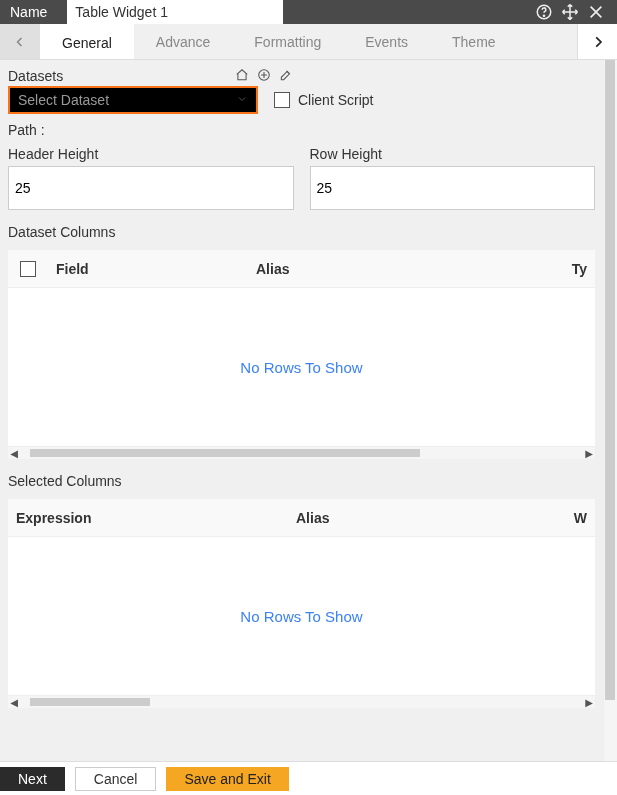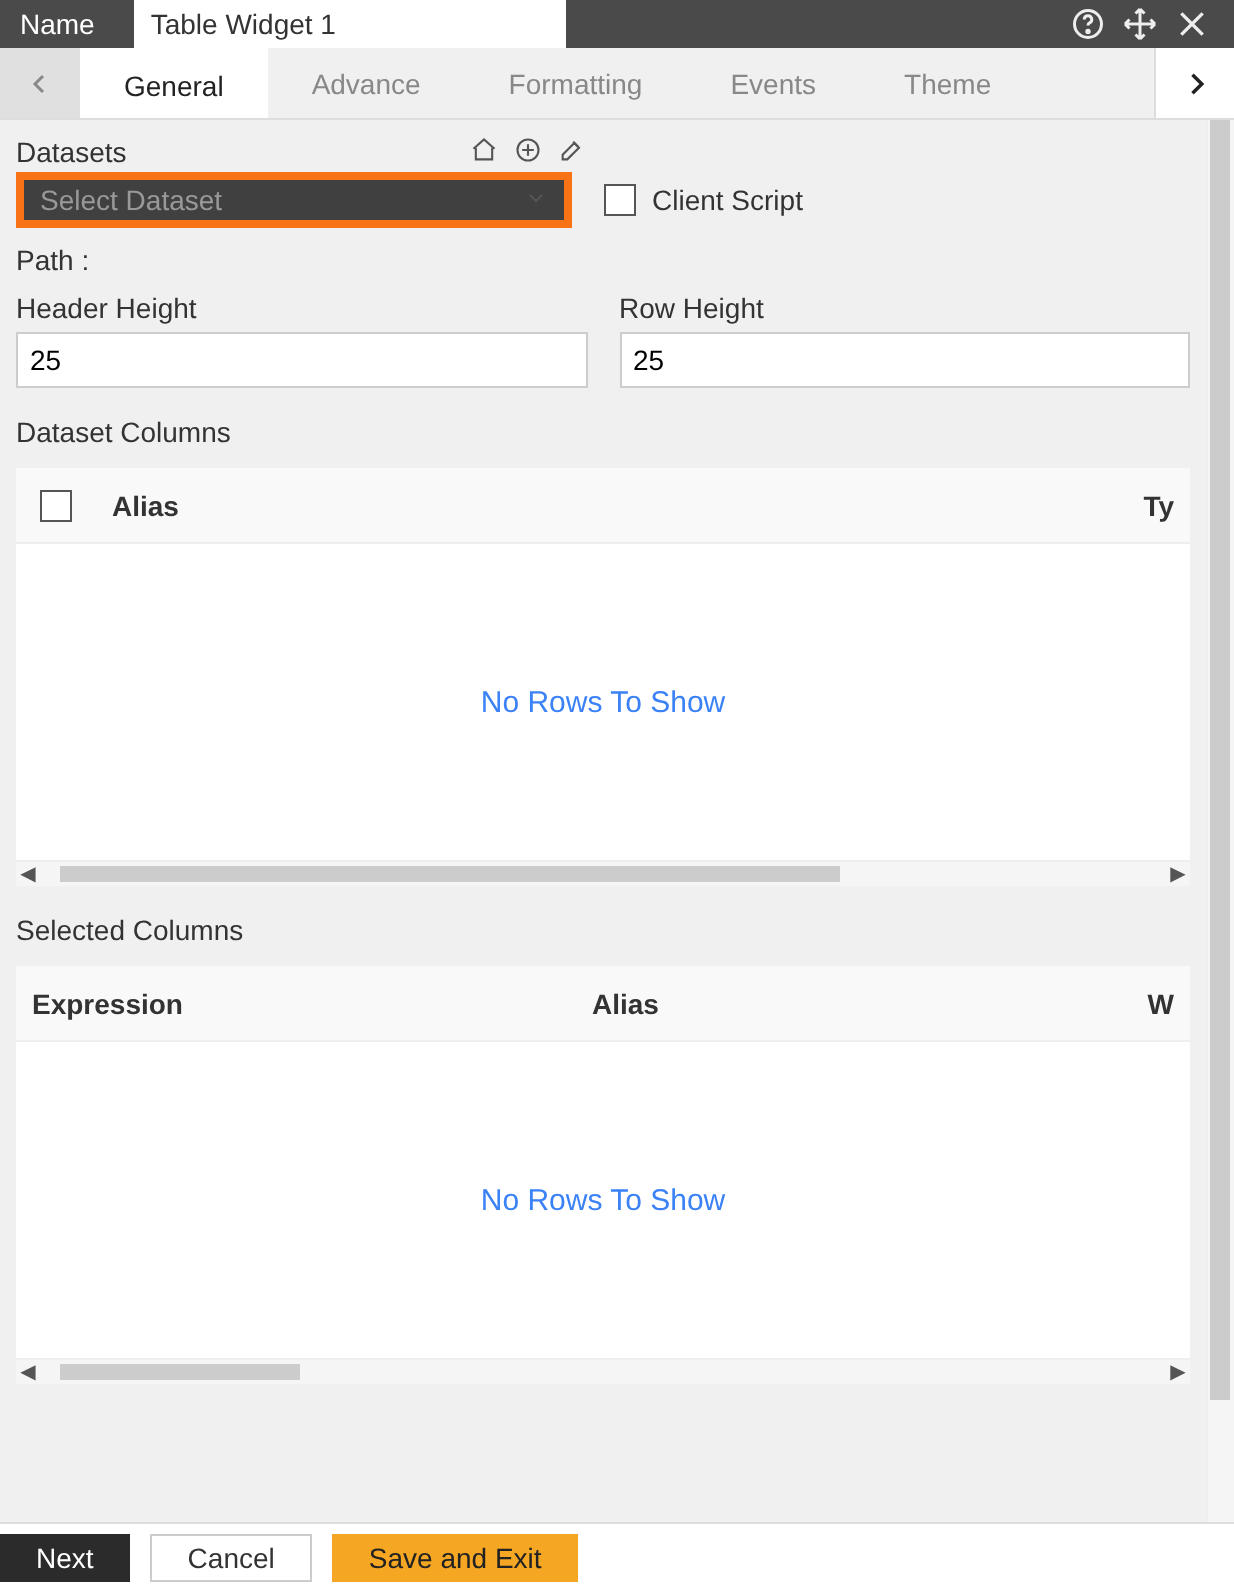--- a/index.html
+++ b/index.html
@@ -105,37 +105,37 @@
   .section-label { font-size: 14px; color: #333; margin-top:4px;}
   .ds-header {
     display: flex; align-items: flex-end;
     margin-top: 4px;
   }
   .ds-header .label { font-size: 14px; }
   .ds-header .icons { margin-left: auto; margin-right: 300px; display: flex; gap: 4px; color: #555;}
   .ds-header .icons .ic { width:18px;height:18px; display:flex;align-items:center;justify-content:center; cursor:pointer; font-size:14px;}
   .ds-row { display: flex; align-items: center; margin-top: 2px; gap: 16px;}
   .select {
-    width: 278px; height: 28px;
-    background: #404040; border: 4px solid #f97316;
+    width: 250px; height: 28px;
+    background: #000000; border: 2px solid #f97316;
     display: flex; align-items: center;
     padding: 0 8px; color: #999; cursor: pointer;
     position: relative;
   }
   .select .chev { margin-left: auto; color: #555; }
   .checkbox {
     width: 16px; height: 16px; border: 1.5px solid #555; background: #fff; cursor: pointer;
   }
   .cs-label { margin-left: 8px; color: #333; }
   .path-row { margin-top: 8px; font-size: 14px;}
   .two-col { display: flex; gap: 16px; margin-top: 8px;}
   .col { flex: 1; display:flex; flex-direction:column;}
   .col .lbl { font-size: 14px; margin-bottom: 4px;}
   .col input {
-    height: 28px; border: 1px solid #ccc; background: #fff;
+    height: 44px; border: 1px solid #ccc; background: #fff;
     padding: 0 6px; font-size: 14px; width: 100%;
   }
   .grid {
     margin-top: 10px;
     background: #fff;
     border-bottom: 1px solid #eee;
   }
   .grid-header {
     display: flex; align-items: center;
     height: 38px; background: #f9f9f9;
@@ -287,20 +287,21 @@
         <input type="text" value="25" style="">
       </div>
     </div>
 
     <div class="section-label" style="margin-top:14px;">Dataset Columns</div>
     <div class="grid">
       <div class="grid-header">
         <div class="hcell" style="width:40px; display:flex; align-items:center; justify-content:center;">
           <div class="checkbox"></div>
         </div>
+        <div class="hcell" style="width:200px; text-align:left;">Field</div>
         <div class="hcell" style="width:260px; text-align:left;">Alias</div>
         <div class="hcell" style="flex:1; text-align:right;">Ty</div>
       </div>
       <div class="grid-body">No Rows To Show</div>
     </div>
     <div class="hscroll">
       <span class="harrow">◀</span>
       <div class="track">
           <div class="hthumb"></div>
         </div>

